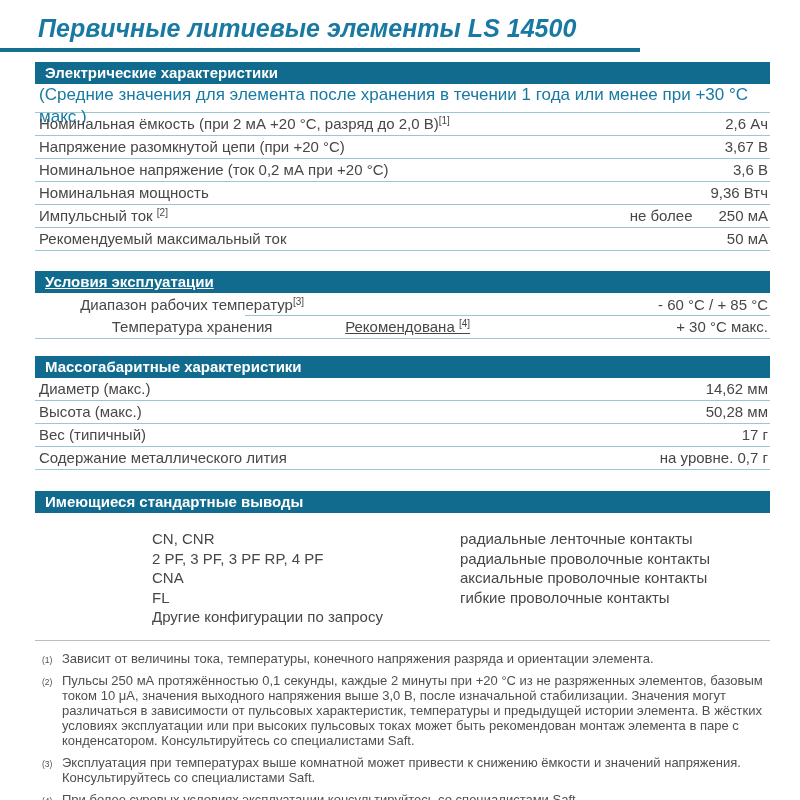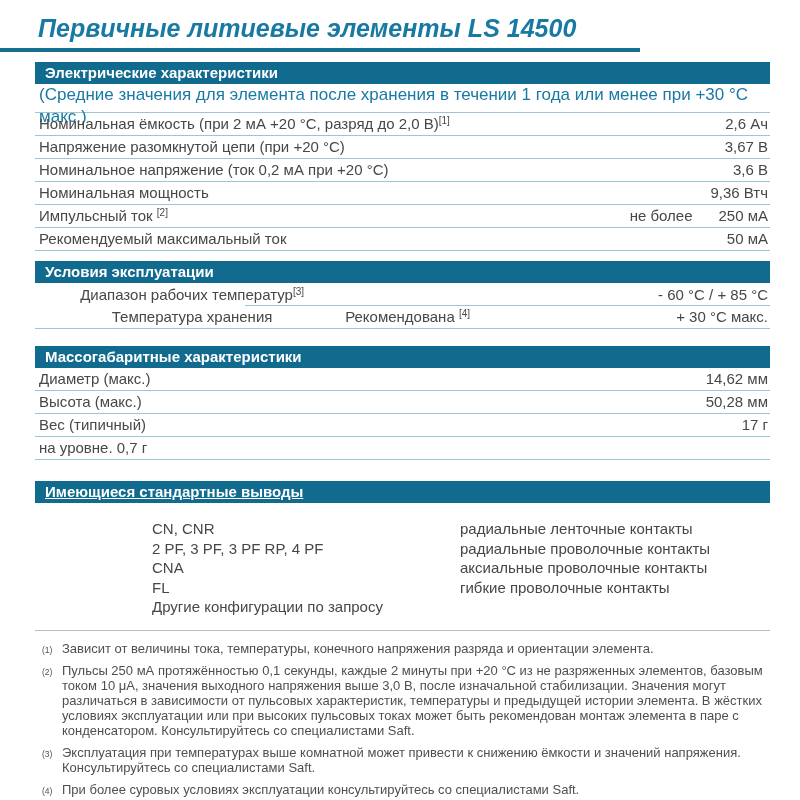--- a/index.html
+++ b/index.html
@@ -15,35 +15,35 @@
   .page{width:800px;height:800px;position:relative;}
 
   h1.title{margin:12px 0 0 38px;font-size:25px;font-weight:bold;color:var(--teal);
     line-height:32px;letter-spacing:0;font-style:italic;}
   .title-rule{margin-top:4px;width:640px;height:4px;background:#15708f;}
 
   .content{margin-left:35px;width:735px;}
 
   .bar{height:22px;line-height:22px;background:var(--bar);color:#ffffff;
     font-size:15px;font-weight:bold;padding-left:10px;}
-  .bar.m14{margin-top:10px;} .bar.m17{margin-top:17px;} .bar.m21{margin-top:21px;text-decoration:underline;}
+  .bar.m14{margin-top:20px;text-decoration:underline;} .bar.m17{margin-top:17px;} .bar.m21{margin-top:21px;}
   .bar.first{margin-top:10px;}
 
   .subtitle{color:var(--teal);font-size:17px;height:29px;line-height:22px;
     padding-left:4px;border-bottom:1px solid var(--line);}
 
   .trow{display:flex;align-items:flex-end;height:23px;line-height:21px;
     font-size:15px;color:var(--txt);border-bottom:1px solid var(--line);
     padding:0 2px 1px 4px;position:relative;}
   .tlabel{flex:1;white-space:nowrap;}
   .tqual{margin-right:26px;}
   .tval{text-align:right;white-space:nowrap;}
 
   .trow.op .tlabel{flex:0 0 42%;text-align:center;}
-  .trow.op .tmid{flex:1;}
+  .trow.op .tmid{flex:1;text-decoration:underline;}
   .trow.partial{border-bottom:none;}
   .trow.partial::after{content:"";position:absolute;left:28.6%;right:0;bottom:0;
     height:1px;background:var(--line);}
 
   sup{font-size:10px;line-height:0;vertical-align:5px;}
 
   .term-list{margin-top:16px;margin-left:117px;}
   .term-row{display:flex;font-size:15px;color:var(--txt);line-height:19.5px;}
   .term-code{flex:0 0 308px;white-space:nowrap;}
   .term-desc{flex:1;white-space:nowrap;}
@@ -122,20 +122,21 @@
           </div>
           <div class="trow">
             <span class="tlabel">Высота (макс.)</span>
             <span class="tval">50,28 мм</span>
           </div>
           <div class="trow">
             <span class="tlabel">Вес (типичный)</span>
             <span class="tval">17 г</span>
           </div>
           <div class="trow">
+            <span class="tlabel">Содержание металлического лития</span>
             <span class="tval">на уровне. 0,7 г</span>
           </div>
         </div>
     </section>
 
     <section>
       <div class="bar m21">Имеющиеся стандартные выводы</div>
       <div class="term-list" id="term-rows">
           <div class="term-row">
             <span class="term-code">CN, CNR</span>

